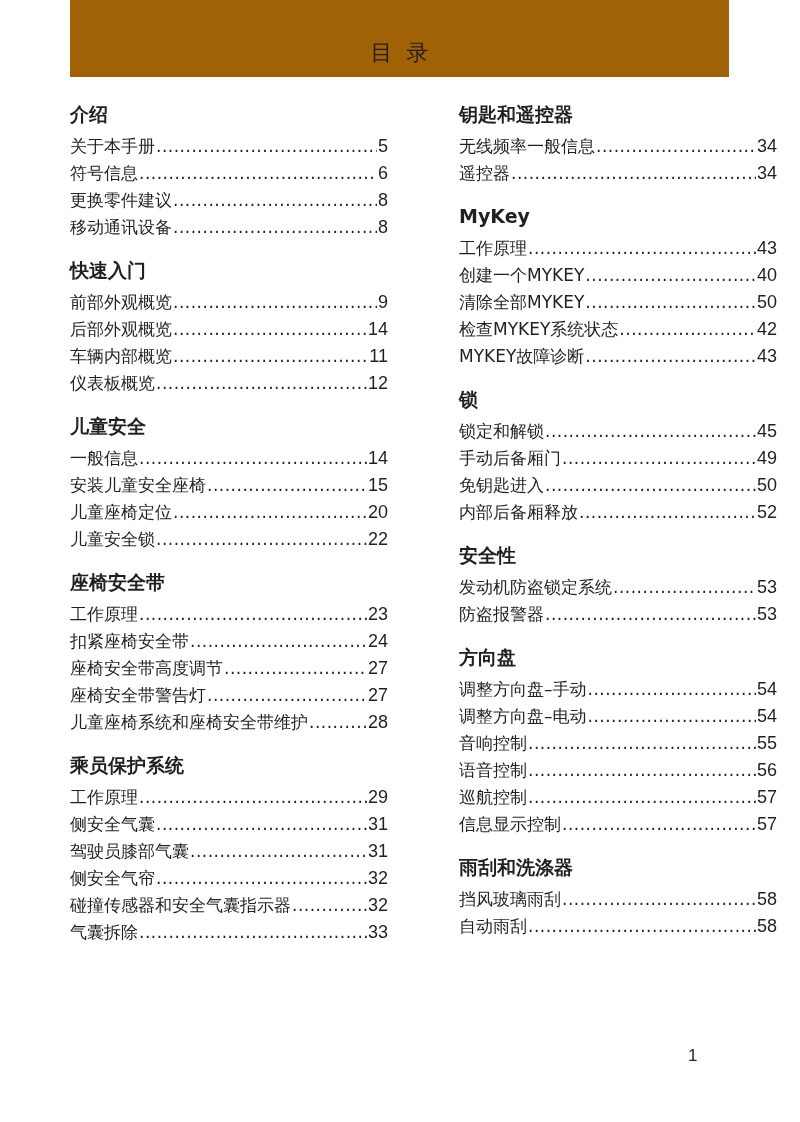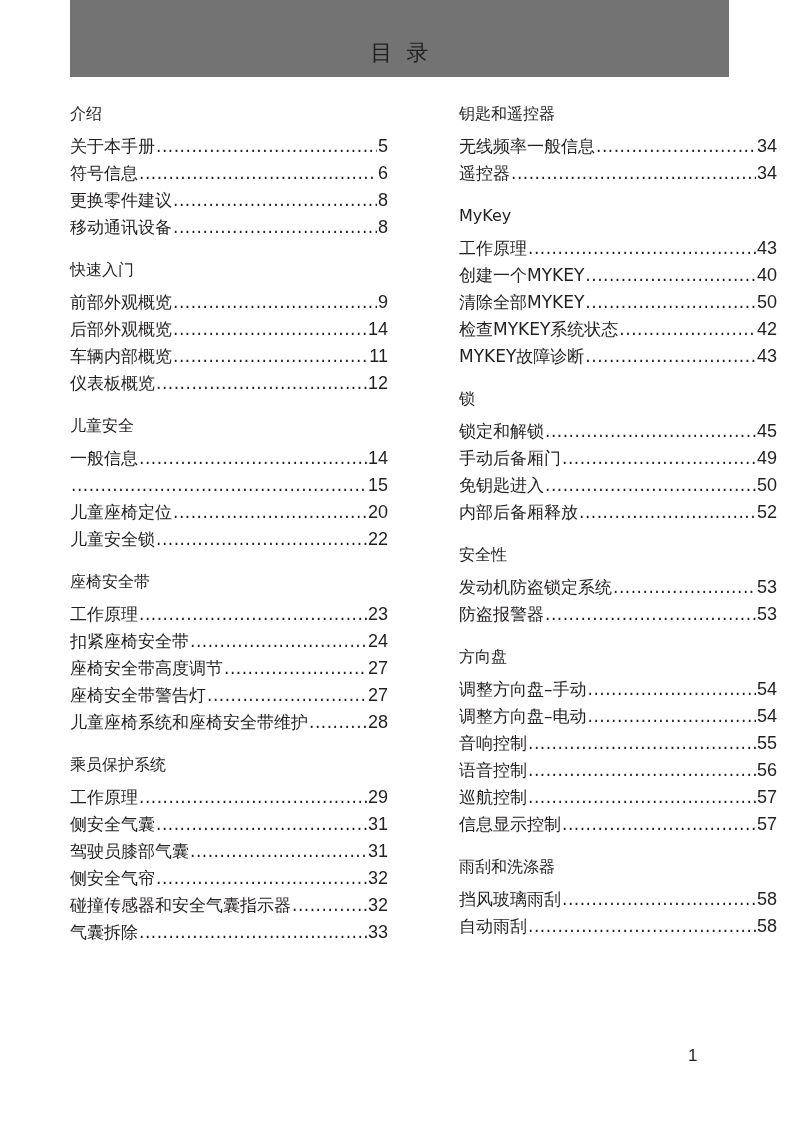--- a/index.html
+++ b/index.html
@@ -1,26 +1,26 @@
 <!DOCTYPE html>
 <html><head>
 <meta charset="utf-8">
 <style>
   html, body { margin: 0; padding: 0; background: #ffffff; }
   body { width: 800px; height: 1122px; position: relative; overflow: hidden;
          font-family: "DejaVu Sans", "Liberation Sans", sans-serif; color: #231f20; }
   .header-band { position: absolute; left: 70px; top: 0; width: 659px; height: 77px;
-                 background: #737373; }
+                 background: #a16207; }
   .page-title { position: absolute; left: 0; right: 0; top: 38px; text-align: center;
                 font-size: 22px; letter-spacing: 14px; padding-left: 14px; line-height: 30px; }
   .col { position: absolute; top: 96px; width: 318px; }
   .col.left { left: 70px; }
   .col.right { left: 411px; margin-left: 48px; }
   .section { margin-bottom: 14px; }
-  .section-title { font-size: 16px; font-weight: normal; height: 30px; line-height: 30px;
+  .section-title { font-size: 19px; font-weight: bold; height: 30px; line-height: 30px;
                    margin-top: 3px; margin-bottom: 4px; }
   .entry { display: flex; align-items: baseline; font-size: 17px; height: 27px; line-height: 27px;
            white-space: nowrap; }
   .entry .label { flex: 0 0 auto; }
   .entry .dots { flex: 1 1 auto; overflow: hidden; margin: 0 1px; }
   .entry .dots::before { content: "................................................................................................"; letter-spacing: 0.5px; }
   .entry .page { flex: 0 0 auto; font-family: "Liberation Sans", sans-serif; font-size: 18px; }
   .page-number { position: absolute; left: 688px; top: 1046px; font-family: "Liberation Sans", sans-serif;
                  font-size: 17px; }
 </style>
@@ -79,20 +79,21 @@
       </div>
     </div>
     <div class="section">
       <div class="section-title">儿童安全</div>
       <div class="entry">
         <span class="label">一般信息</span>
         <span class="dots"></span>
         <span class="page">14</span>
       </div>
       <div class="entry">
+        <span class="label">安装儿童安全座椅</span>
         <span class="dots"></span>
         <span class="page">15</span>
       </div>
       <div class="entry">
         <span class="label">儿童座椅定位</span>
         <span class="dots"></span>
         <span class="page">20</span>
       </div>
       <div class="entry">
         <span class="label">儿童安全锁</span>

